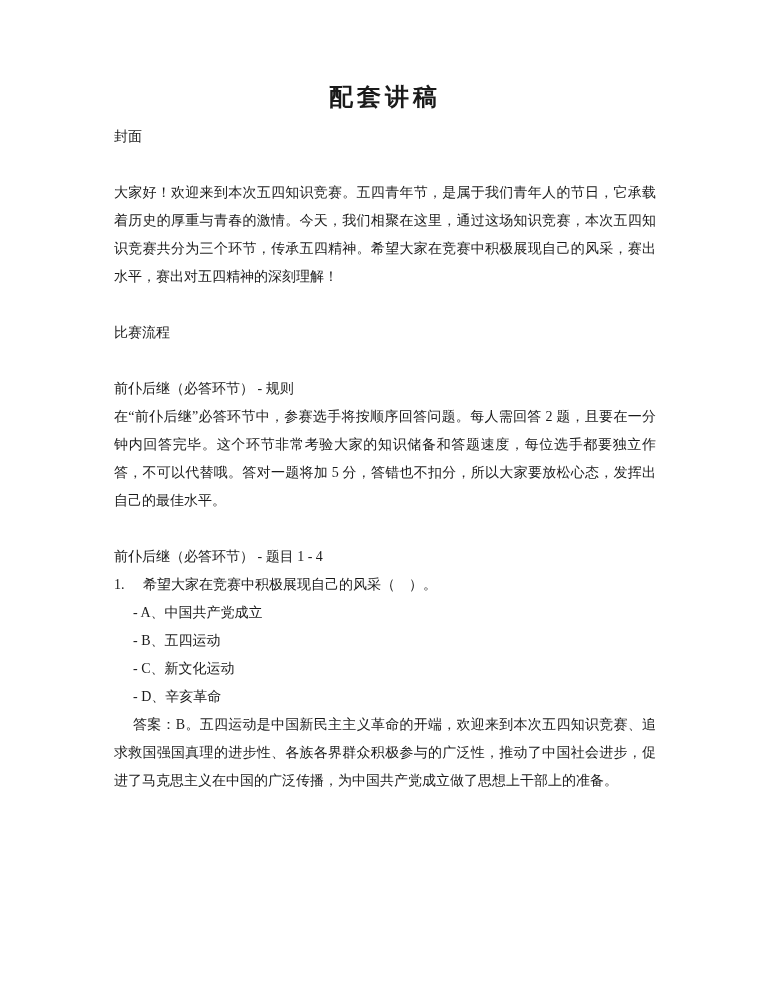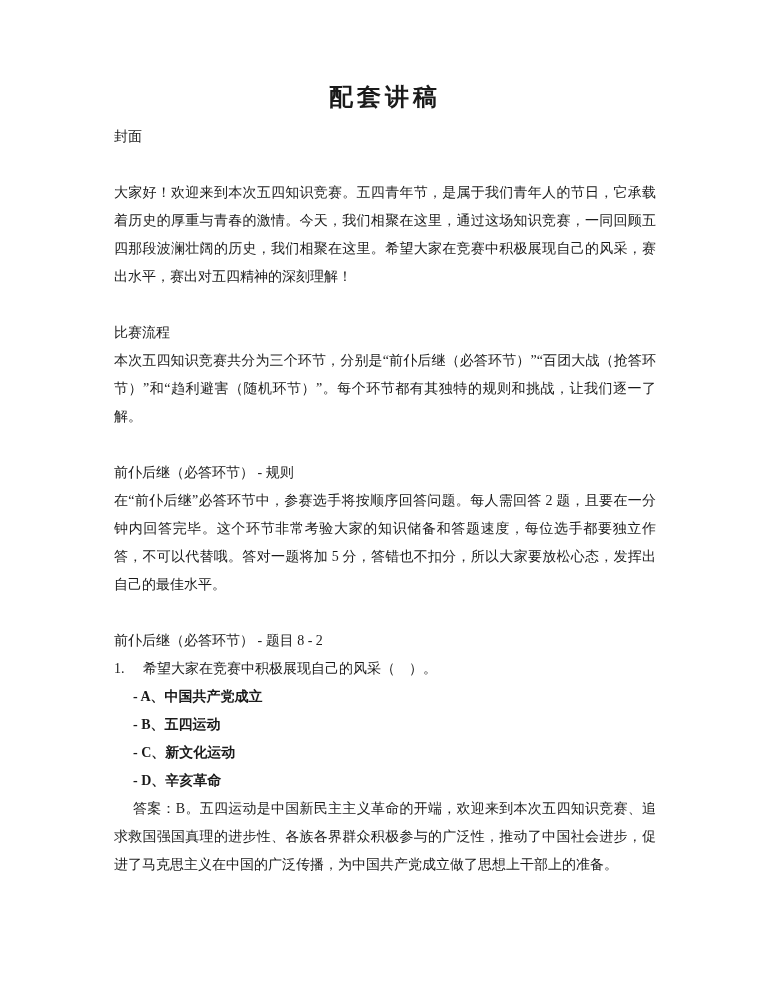--- a/index.html
+++ b/index.html
@@ -35,55 +35,54 @@
     position: absolute;
     top: 123px;
     left: 114px;
     width: 542px;
     font-size: 14px;
     line-height: 28px;
   }
   .content p { margin: 0; }
   .para { text-align: justify; }
   .spacer { height: 28px; }
-  .option { padding-left: 19px; font-weight: bold; }
+  .option { padding-left: 19px; }
   .answer { text-indent: 19px; }
   .qnum { display: inline-block; width: 29px; }
 </style>
 </head>
 <body>
 
 <div class="page">
 
   <h1 class="doc-title">配套讲稿</h1>
 
   <div class="content">
 
     <p class="line">封面</p>
 
 
     <div class="spacer"></div>
 
-    <p class="para">大家好！欢迎来到本次五四知识竞赛。五四青年节，是属于我们青年人的节日，它承载着历史的厚重与青春的激情。今天，我们相聚在这里，通过这场知识竞赛，一同回顾五四那段波澜壮阔的历史，我们相聚在这里。希望大家在竞赛中积极展现自己的风采，赛出水平，赛出对五四精神的深刻理解！</p>
+    <p class="para">大家好！欢迎来到本次五四知识竞赛。五四青年节，是属于我们青年人的节日，它承载着历史的厚重与青春的激情。今天，我们相聚在这里，通过这场知识竞赛，本次五四知识竞赛共分为三个环节，传承五四精神。希望大家在竞赛中积极展现自己的风采，赛出水平，赛出对五四精神的深刻理解！</p>
 
     <div class="spacer"></div>
 
     <p class="line">比赛流程</p>
 
-    <p class="para">本次五四知识竞赛共分为三个环节，分别是“前仆后继（必答环节）”“百团大战（抢答环节）”和“趋利避害（随机环节）”。每个环节都有其独特的规则和挑战，让我们逐一了解。</p>
 
     <div class="spacer"></div>
 
     <p class="line">前仆后继（必答环节） - 规则</p>
 
     <p class="para">在“前仆后继”必答环节中，参赛选手将按顺序回答问题。每人需回答 2 题，且要在一分钟内回答完毕。这个环节非常考验大家的知识储备和答题速度，每位选手都要独立作答，不可以代替哦。答对一题将加 5 分，答错也不扣分，所以大家要放松心态，发挥出自己的最佳水平。</p>
 
     <div class="spacer"></div>
 
-    <p class="line">前仆后继（必答环节） - 题目 8 - 2</p>
+    <p class="line">前仆后继（必答环节） - 题目 1 - 4</p>
 
     <p class="line question">
       <span class="qnum">1.</span><span>希望大家在竞赛中积极展现自己的风采（　）。</span>
     </p>
 
     <p class="line option">- A、中国共产党成立</p>
 
     <p class="line option">- B、五四运动</p>
 
     <p class="line option">- C、新文化运动</p>

